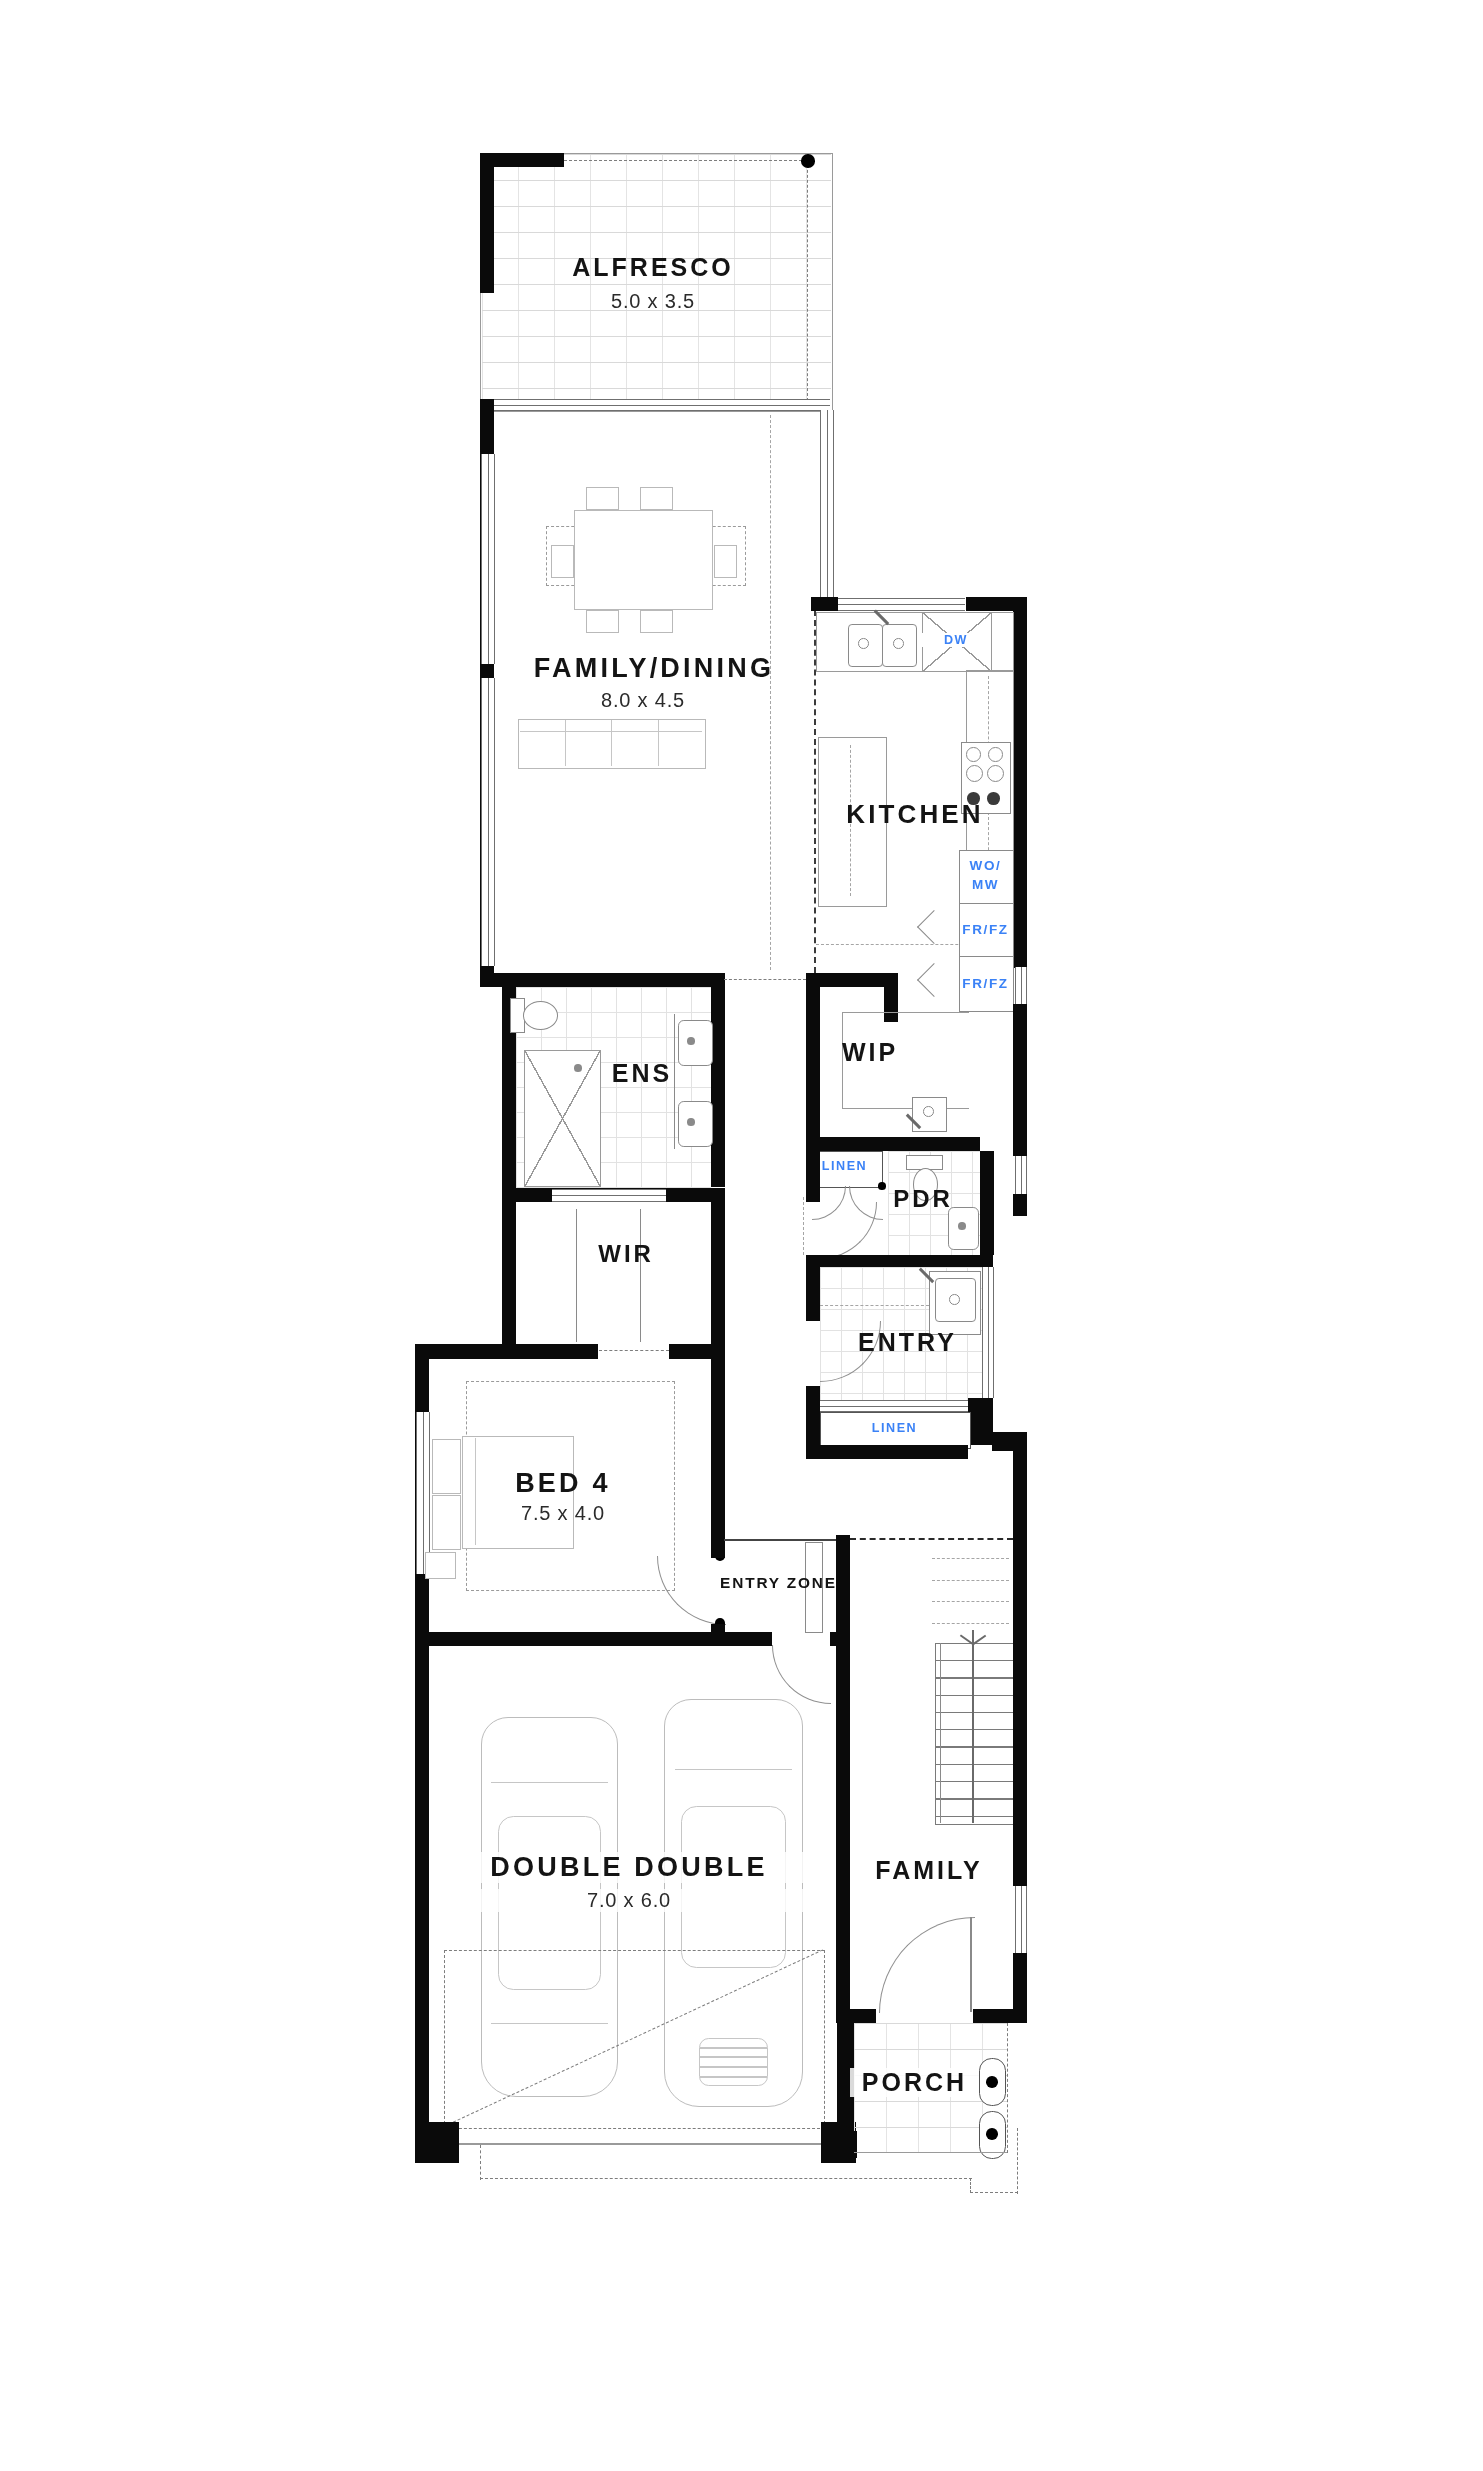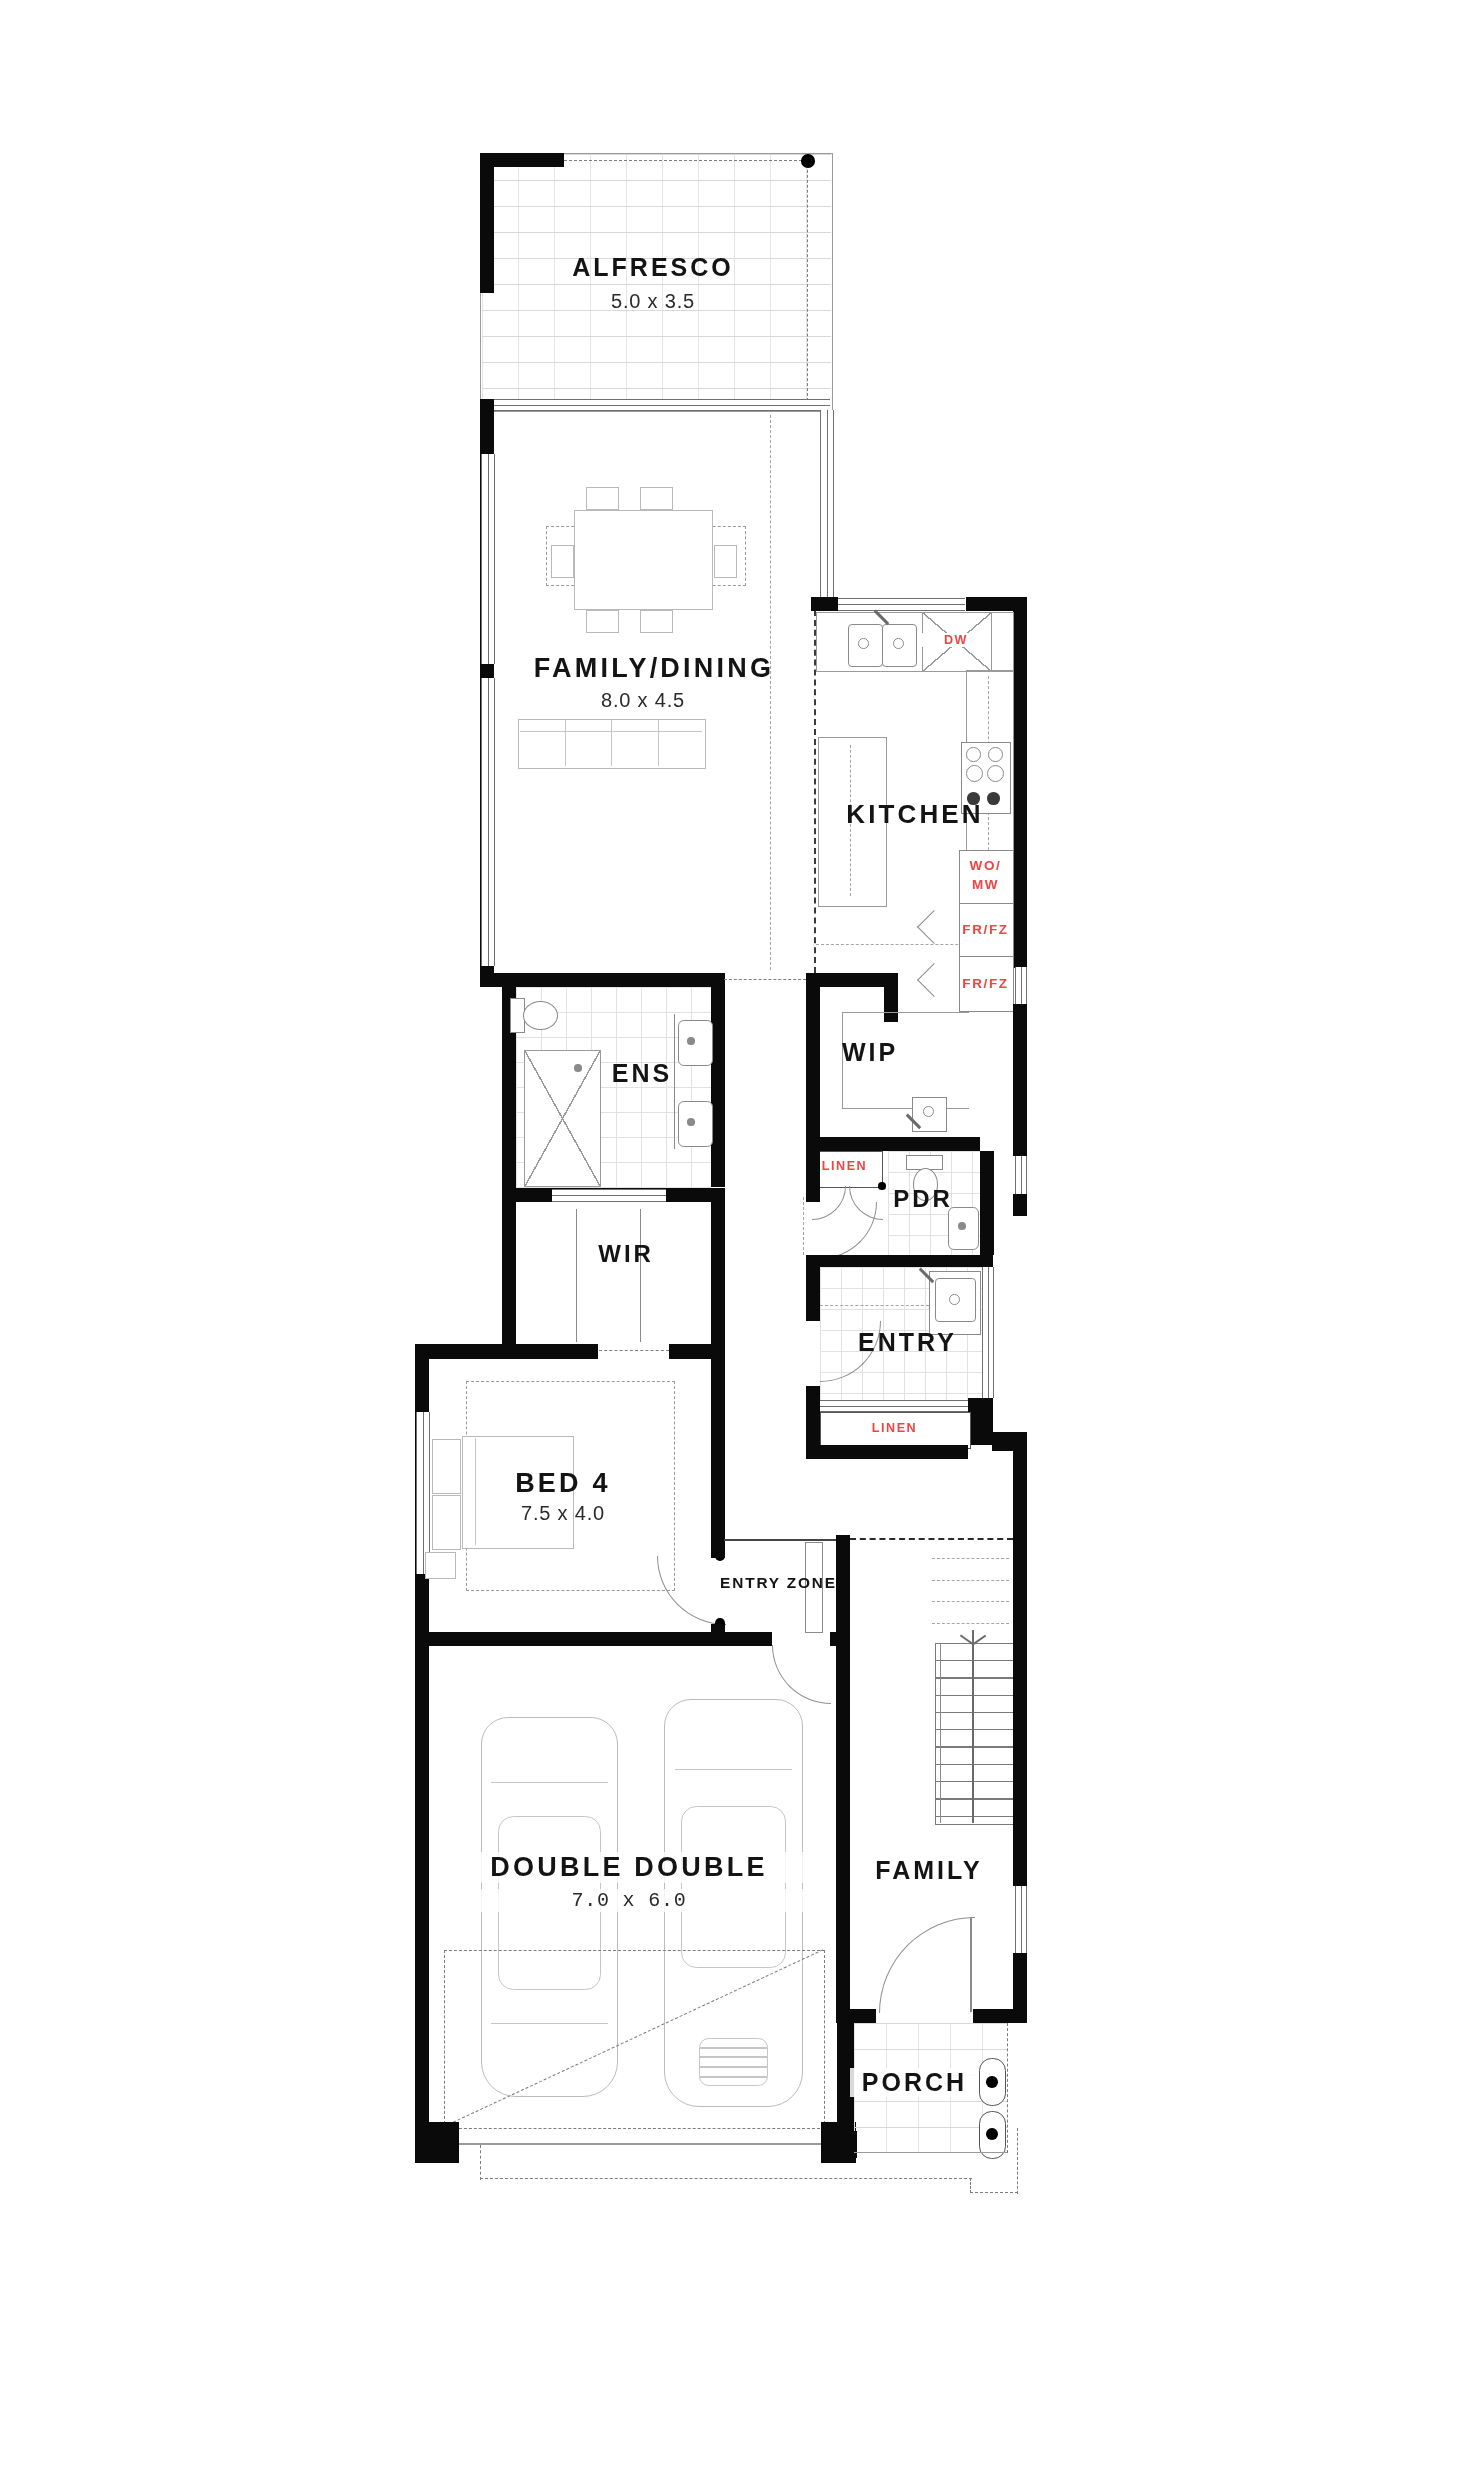--- a/index.html
+++ b/index.html
@@ -19,21 +19,21 @@
   .dashl{position:absolute;border-top:1.4px dashed #a5a5a5;}
   .dashv{position:absolute;border-left:1.9px dashed #7d7d7d;}
   .dashvl{position:absolute;border-left:1.4px dashed #a5a5a5;}
   .dashb{position:absolute;border-top:2.9px dashed #2a2a2a;}
   .dashvb{position:absolute;border-left:2.4px dashed #3a3a3a;}
   .dashrect{position:absolute;border:1.5px dashed #9a9a9a;}
   .tile{position:absolute;background-image:linear-gradient(#e2e2e2 1px,transparent 1px),linear-gradient(90deg,#e2e2e2 1px,transparent 1px);background-size:25px 25px;}
   .brick{position:absolute;background-image:linear-gradient(#d9d9d9 1.3px,transparent 1.3px),linear-gradient(90deg,#e4e4e4 1px,transparent 1px);background-size:36px 26px;}
   .lbl{position:absolute;font-weight:700;letter-spacing:.12em;color:#141414;text-align:center;white-space:nowrap;}
   .dims{position:absolute;font-weight:400;letter-spacing:.04em;color:#2b2b2b;text-align:center;font-size:20px;white-space:nowrap;}
-  .sm{position:absolute;font-weight:700;letter-spacing:.12em;color:#ef4444;text-align:center;white-space:pre-line;}
+  .sm{position:absolute;font-weight:700;letter-spacing:.12em;color:#3b82f6;text-align:center;white-space:pre-line;}
   .dot{position:absolute;background:#000;border-radius:50%;}
   .gdot{position:absolute;background:#8a8a8a;border-radius:50%;}
   .circ{position:absolute;border:1.2px solid #8a8a8a;border-radius:50%;background:#fff;}
   .arc{position:absolute;border:1.3px solid #8f8f8f;background:transparent;}
   .arc.tl{border-right:none;border-bottom:none;border-top-left-radius:100% 100%;}
   .arc.bl{border-right:none;border-top:none;border-bottom-left-radius:100% 100%;}
   .arc.br{border-left:none;border-top:none;border-bottom-right-radius:100% 100%;}
   .x{position:absolute;border:1.2px solid #9a9a9a;
      background:linear-gradient(to top right,transparent calc(50% - 0.7px),#9a9a9a calc(50% - 0.7px) calc(50% + 0.7px),transparent calc(50% + 0.7px)),
                 linear-gradient(to bottom right,transparent calc(50% - 0.7px),#9a9a9a calc(50% - 0.7px) calc(50% + 0.7px),transparent calc(50% + 0.7px));}
@@ -252,21 +252,21 @@
     <div class="ws"></div>
     <div class="roof"></div>
     <div class="rw"></div>
   </div>
   <div class="car" style="left:664px;top:1699px;width:137px;height:406px;">
     <div class="ws"></div>
     <div class="roof" style="bottom:34%;"></div>
     <div class="grille"></div>
   </div>
   <div class="lbl" style="left:436px;top:1852px;width:386px;font-size:27px;background:rgba(255,255,255,.82);">DOUBLE DOUBLE</div>
-  <div class="dims" style="left:436px;top:1889px;width:386px;background:rgba(255,255,255,.82);font-family:Liberation Mono, monospace;">7.0 x 6.0</div>
+  <div class="dims" style="left:436px;top:1889px;width:386px;background:rgba(255,255,255,.82);">7.0 x 6.0</div>
   <div class="dashrect" style="left:444px;top:1950px;width:379px;height:177px;border-color:#7d7d7d;"></div>
   <div class="dash" style="left:444px;top:2126px;width:418px;transform:rotate(-25deg);transform-origin:left center;"></div>
   <div class="ln" style="left:429px;top:2143px;width:406px;height:1.9px;background:#9a9a9a;"></div>
   <div class="wall" style="left:415px;top:2122px;width:44px;height:41px;"></div>
   <div class="wall" style="left:821px;top:2122px;width:35px;height:41px;"></div>
 
   <div class="brick" style="left:854px;top:2023px;width:153px;height:130px;background-size:32px 26px;"></div>
   <div class="wall" style="left:837px;top:2023px;width:17.4px;height:108px;"></div>
   <div class="wall" style="left:826px;top:2131px;width:31px;height:27px;"></div>
   <div class="lbl" style="left:850px;top:2068px;width:129px;font-size:25px;background:rgba(255,255,255,.85);">PORCH</div>

